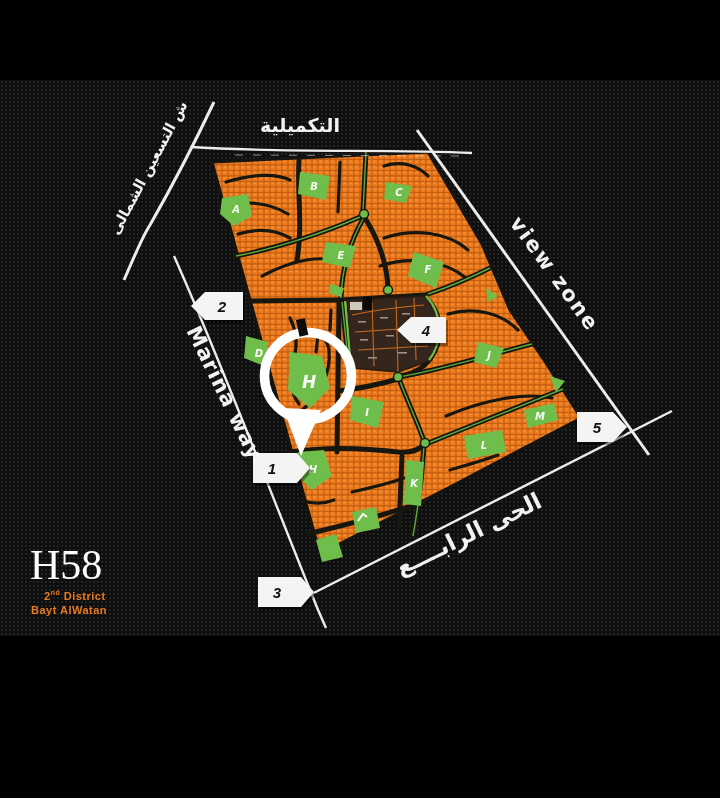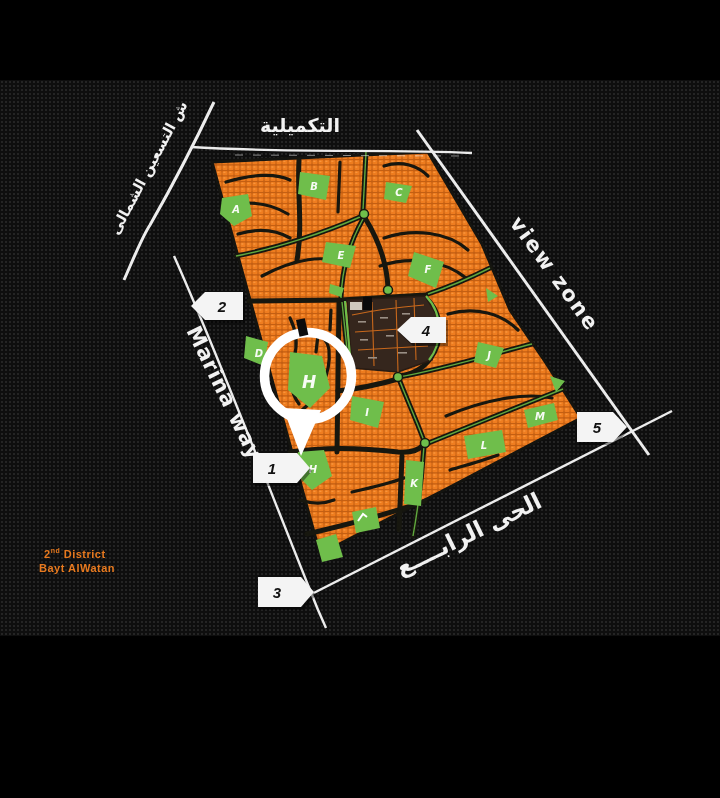--- a/index.html
+++ b/index.html
@@ -207,16 +207,17 @@
       </g>
       <g>
         <polygon points="579,415 615,415 629,430 615,445 579,445" fill="rgba(0,0,0,.4)"></polygon>
         <polygon points="577,412 613,412 627,427 613,442 577,442" fill="#f4f4f4"></polygon>
         <text class="mnum" x="597" y="433" text-anchor="middle">5</text>
       </g>
     </g>
   </svg>
 
   <div class="legend">
+    <div class="code">H58</div>
     <div class="sub"><span>2</span><sup>nd</sup>&nbsp;<span>District</span></div>
-    <div class="sub" style="margin-left:9px">Bayt  AlWatan</div>
+    <div class="sub" style="margin-left:1px">Bayt  AlWatan</div>
   </div>
 </div>
 
 </body></html>

